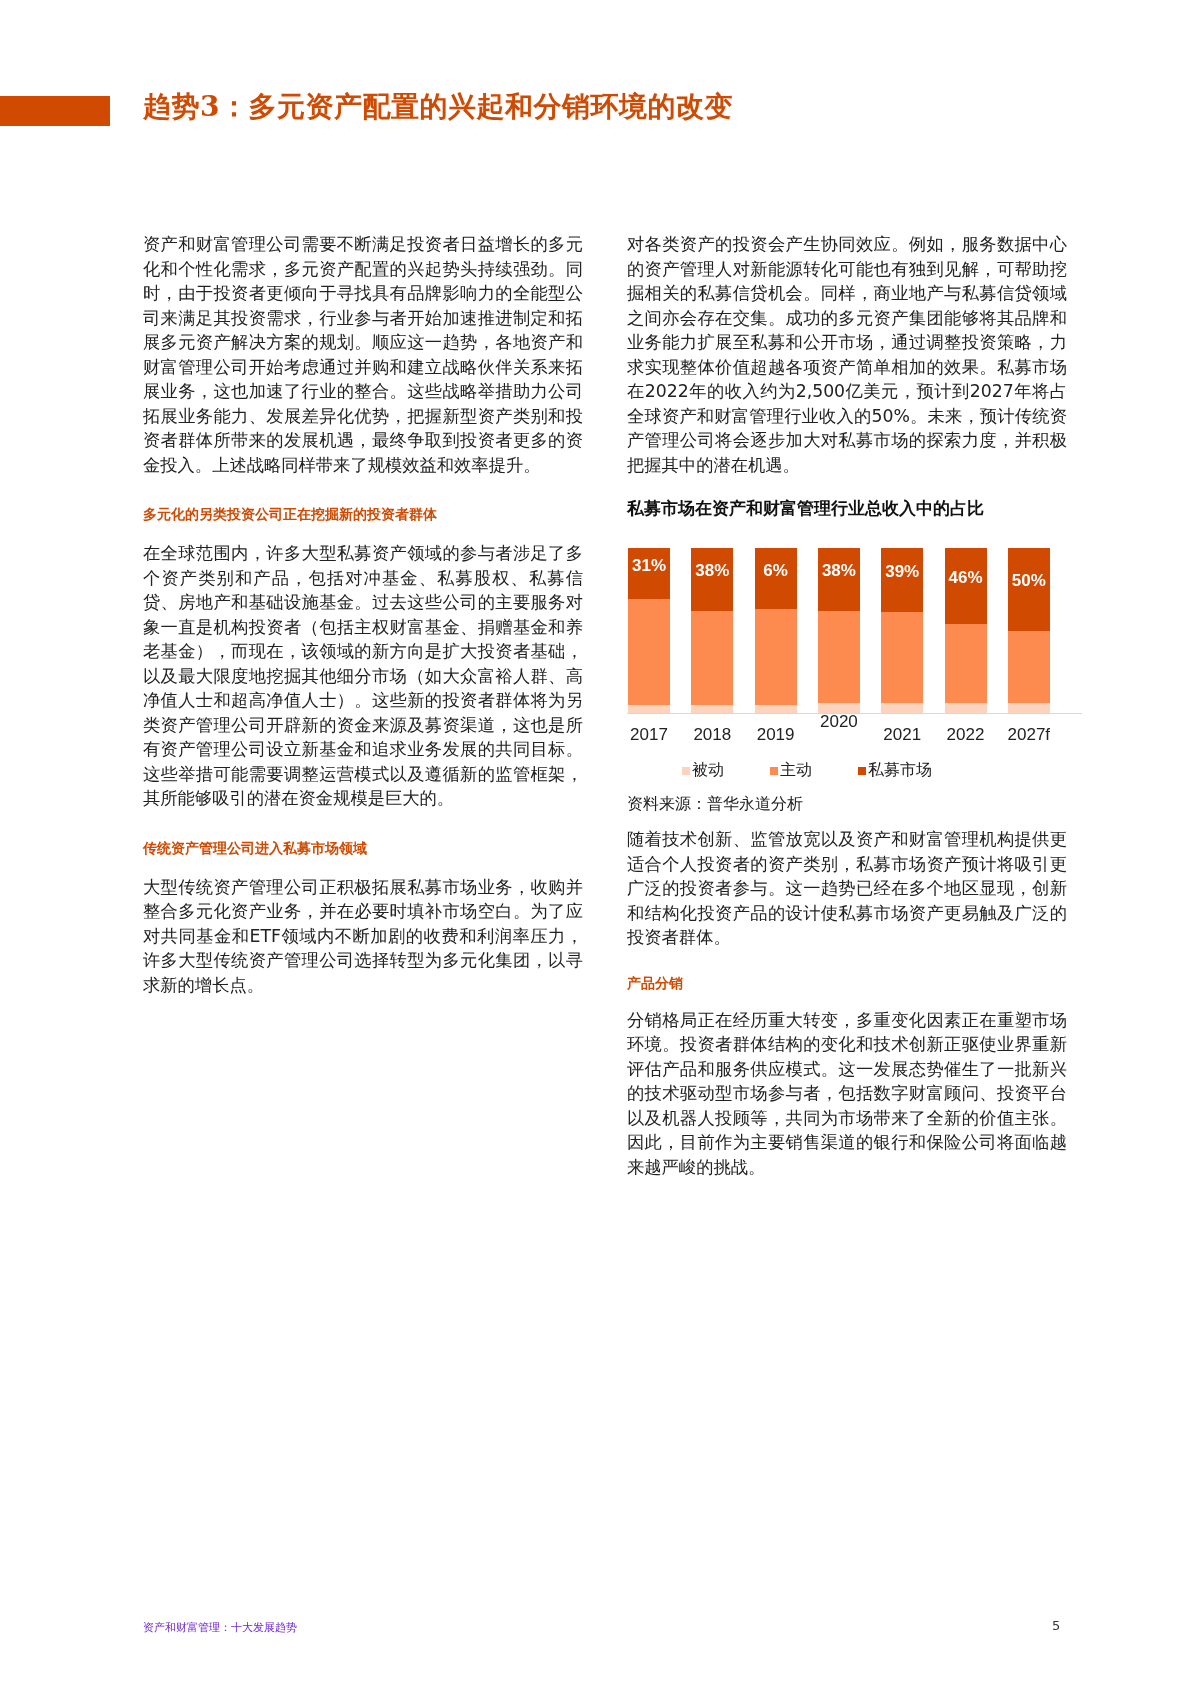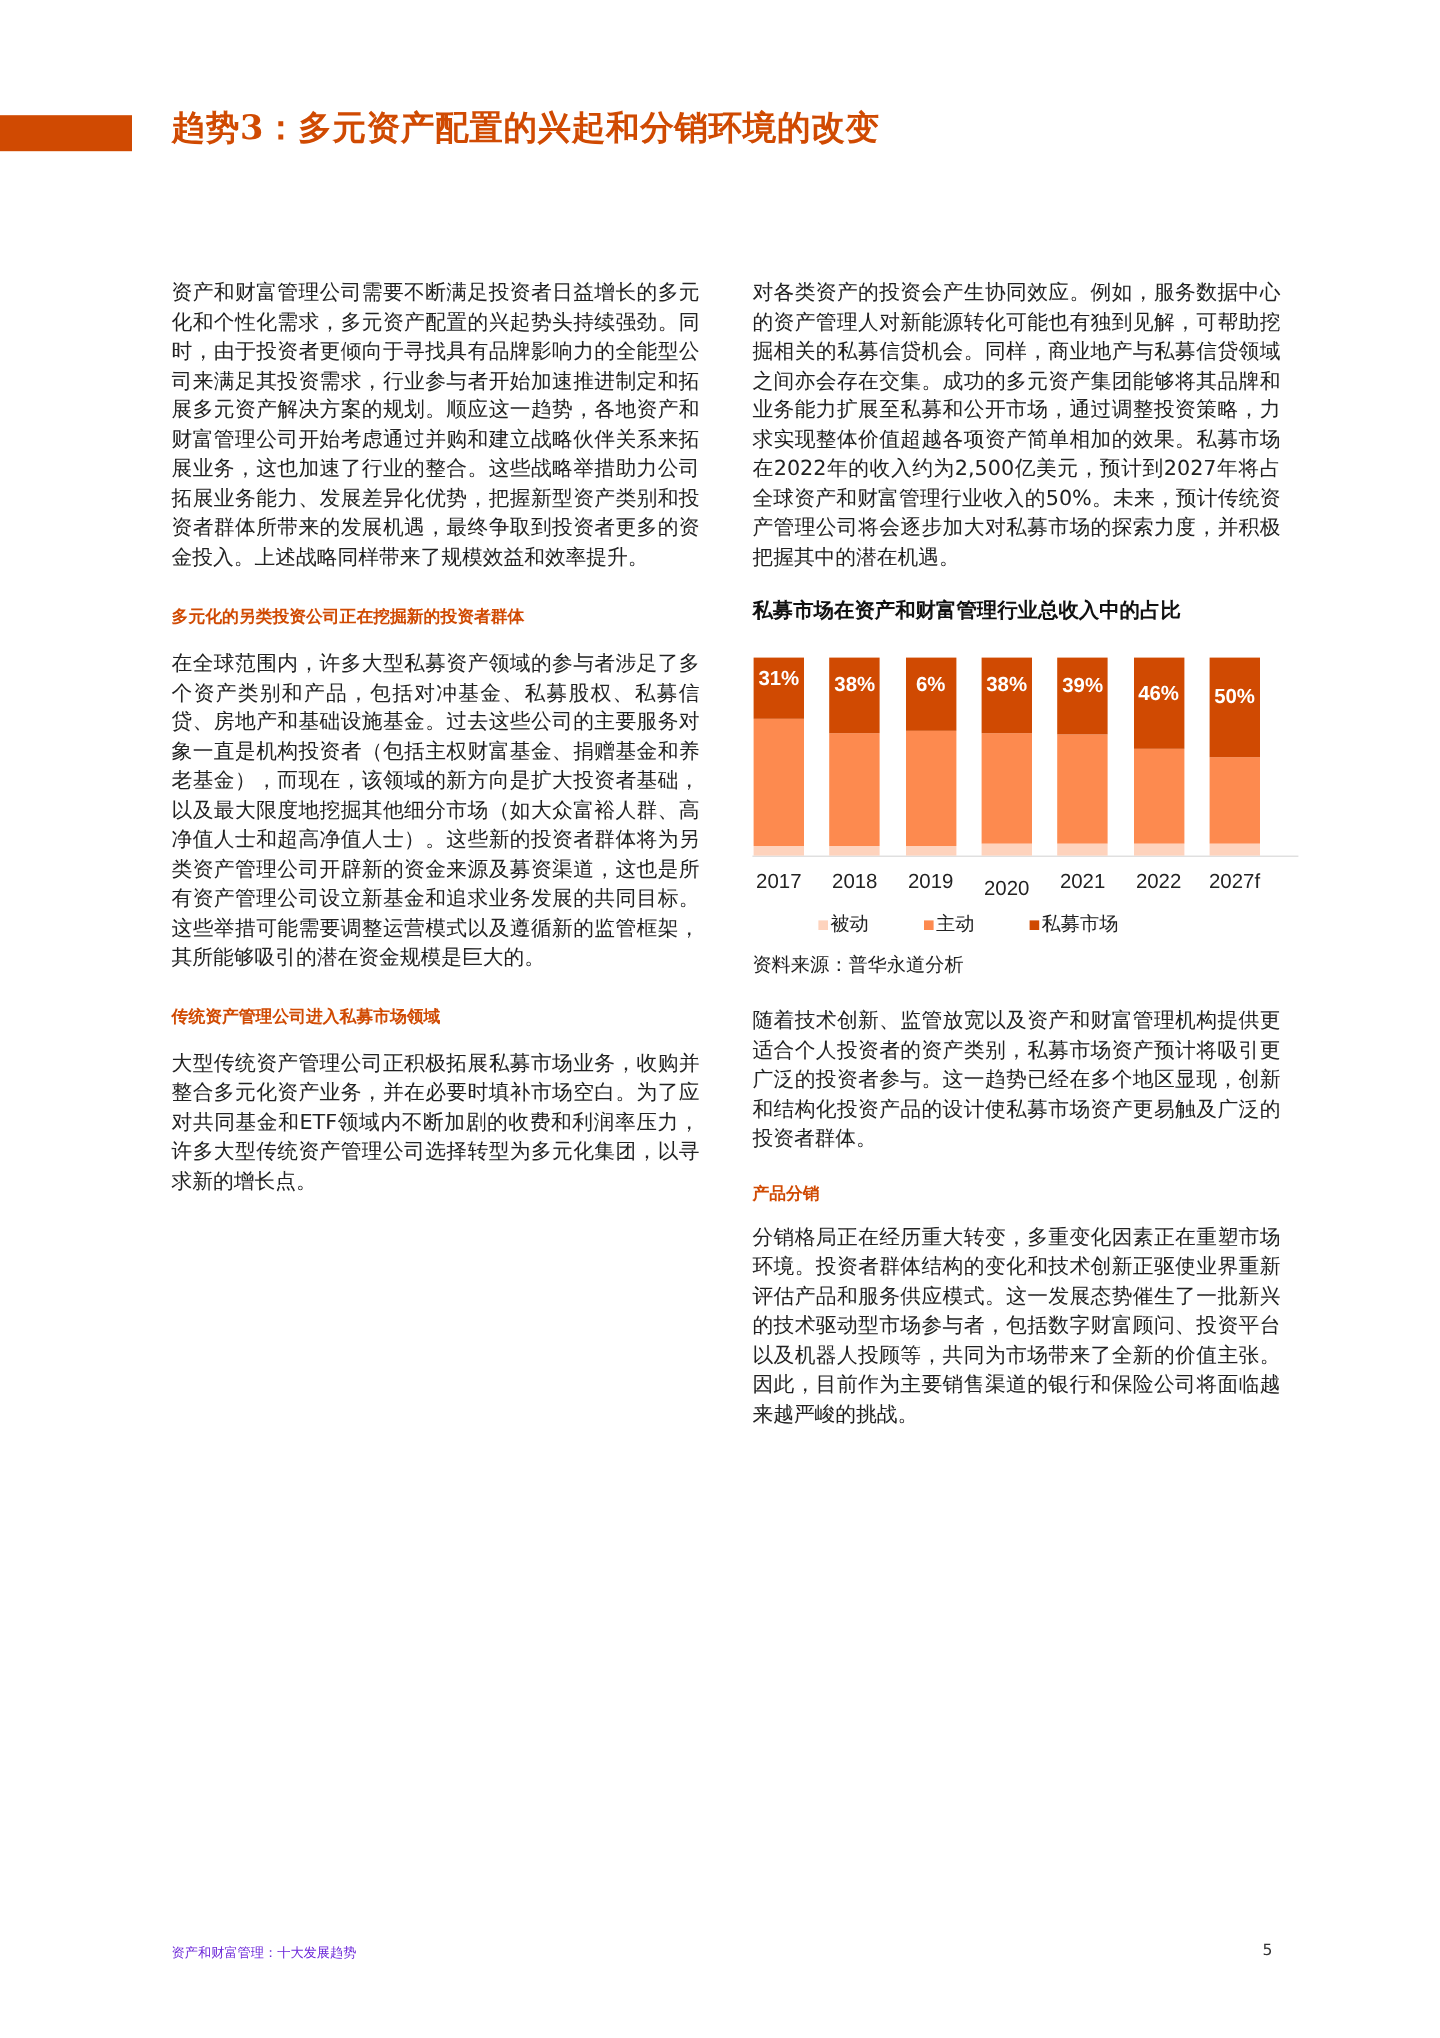--- a/index.html
+++ b/index.html
@@ -77,21 +77,21 @@
         </div>
       </div>
       <div class="xtick" style="left: 118.6px; top: 193px;">2019</div>
       <div class="bar" style="left: 190.9px; top: 16px; height: 165px;">
         <div class="seg seg-passive" style="bottom: 0px; height: 9.9px;"></div>
         <div class="seg seg-active" style="bottom: 9.9px; height: 92.4px;"></div>
         <div class="seg seg-pm" style="bottom: 102.3px; height: 62.7px;">
           <div class="bar-label" style="top: 13.35px;">38%</div>
         </div>
       </div>
-      <div class="xtick" style="left: 181.9px; top: 199px;">2020</div>
+      <div class="xtick" style="left: 181.9px; top: 180px;">2020</div>
       <div class="bar" style="left: 254.2px; top: 16px; height: 165px;">
         <div class="seg seg-passive" style="bottom: 0px; height: 9.9px;"></div>
         <div class="seg seg-active" style="bottom: 9.9px; height: 90.75px;"></div>
         <div class="seg seg-pm" style="bottom: 100.65px; height: 64.35px;">
           <div class="bar-label" style="top: 14.175px;">39%</div>
         </div>
       </div>
       <div class="xtick" style="left: 245.2px; top: 193px;">2021</div>
       <div class="bar" style="left: 317.5px; top: 16px; height: 165px;">
         <div class="seg seg-passive" style="bottom: 0px; height: 9.9px;"></div>
@@ -123,19 +123,19 @@
         </div>
         <div class="legend-item">
           <span class="swatch" style="background: rgb(208, 74, 2);"></span>
           <span>私募市场</span>
         </div>
       </div>
   </div>
 
   <div class="source" style="margin-top:4px;">资料来源：普华永道分析</div>
 
-  <p class="para" style="margin-top:24px;">随着技术创新、监管放宽以及资产和财富管理机构提供更适合个人投资者的资产类别，私募市场资产预计将吸引更广泛的投资者参与。这一趋势已经在多个地区显现，创新和结构化投资产品的设计使私募市场资产更易触及广泛的投资者群体。</p>
+  <p class="para" style="margin-top:12px;">随着技术创新、监管放宽以及资产和财富管理机构提供更适合个人投资者的资产类别，私募市场资产预计将吸引更广泛的投资者参与。这一趋势已经在多个地区显现，创新和结构化投资产品的设计使私募市场资产更易触及广泛的投资者群体。</p>
   <h3 class="sec-head" style="margin-top:20px;">产品分销</h3>
   <p class="para" style="margin-top:12px;">分销格局正在经历重大转变，多重变化因素正在重塑市场环境。投资者群体结构的变化和技术创新正驱使业界重新评估产品和服务供应模式。这一发展态势催生了一批新兴的技术驱动型市场参与者，包括数字财富顾问、投资平台以及机器人投顾等，共同为市场带来了全新的价值主张。因此，目前作为主要销售渠道的银行和保险公司将面临越来越严峻的挑战。</p>
 </div>
 
 <div class="footer-left">资产和财富管理：十大发展趋势</div>
 <div class="footer-right">5</div>
 
 </body></html>

